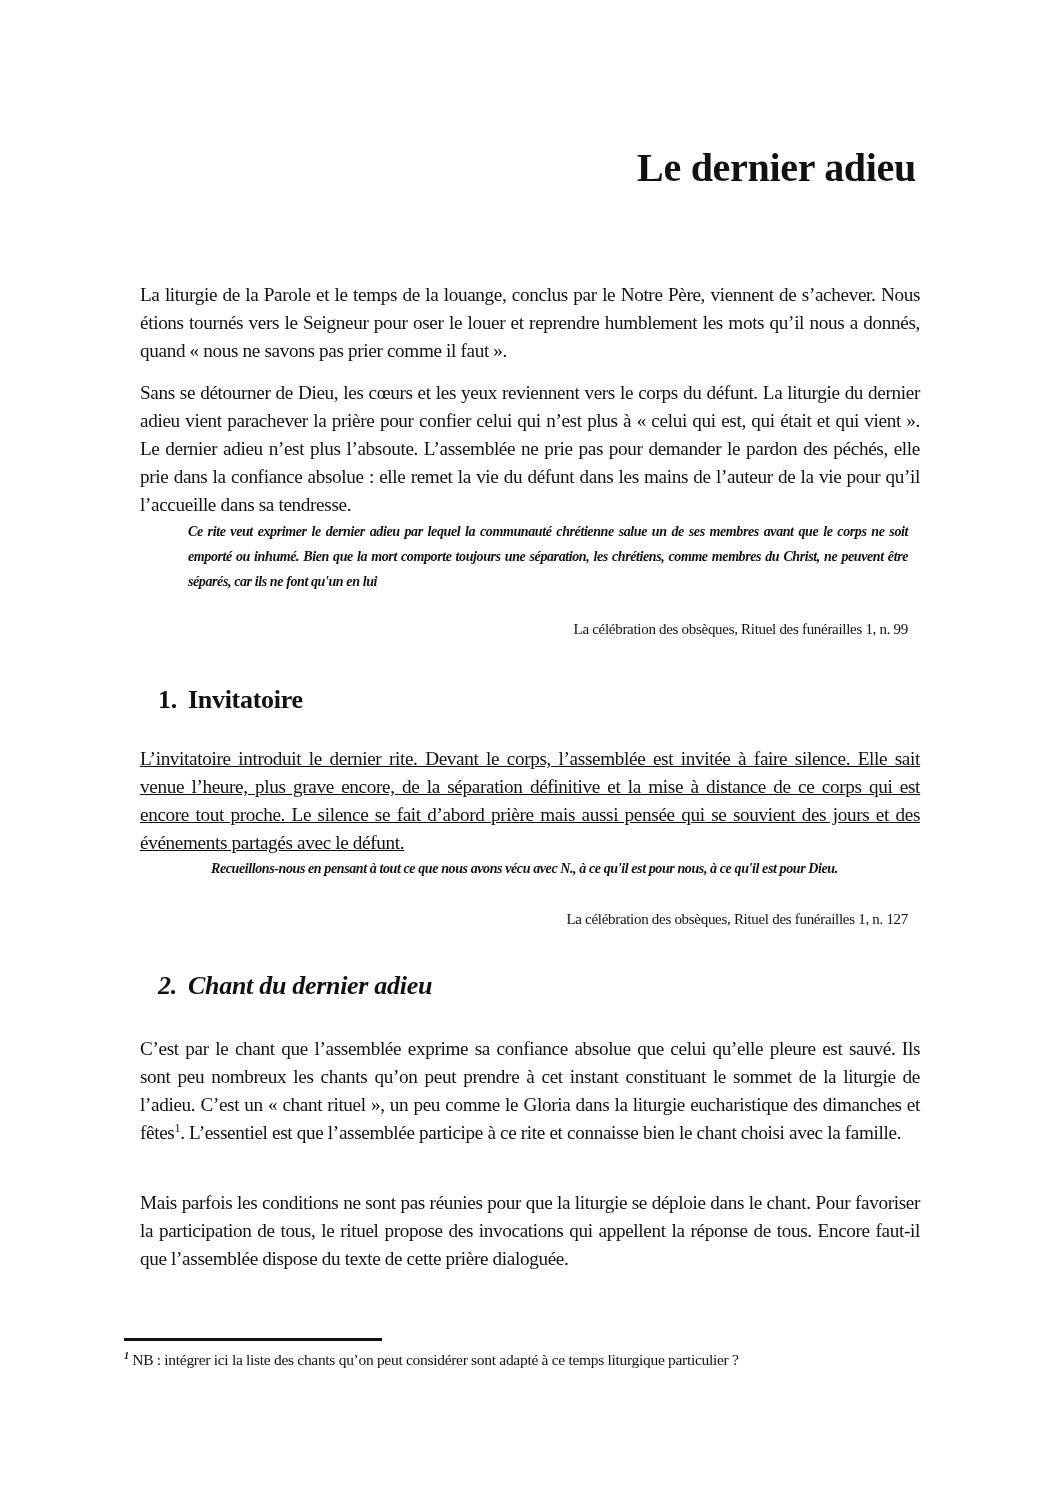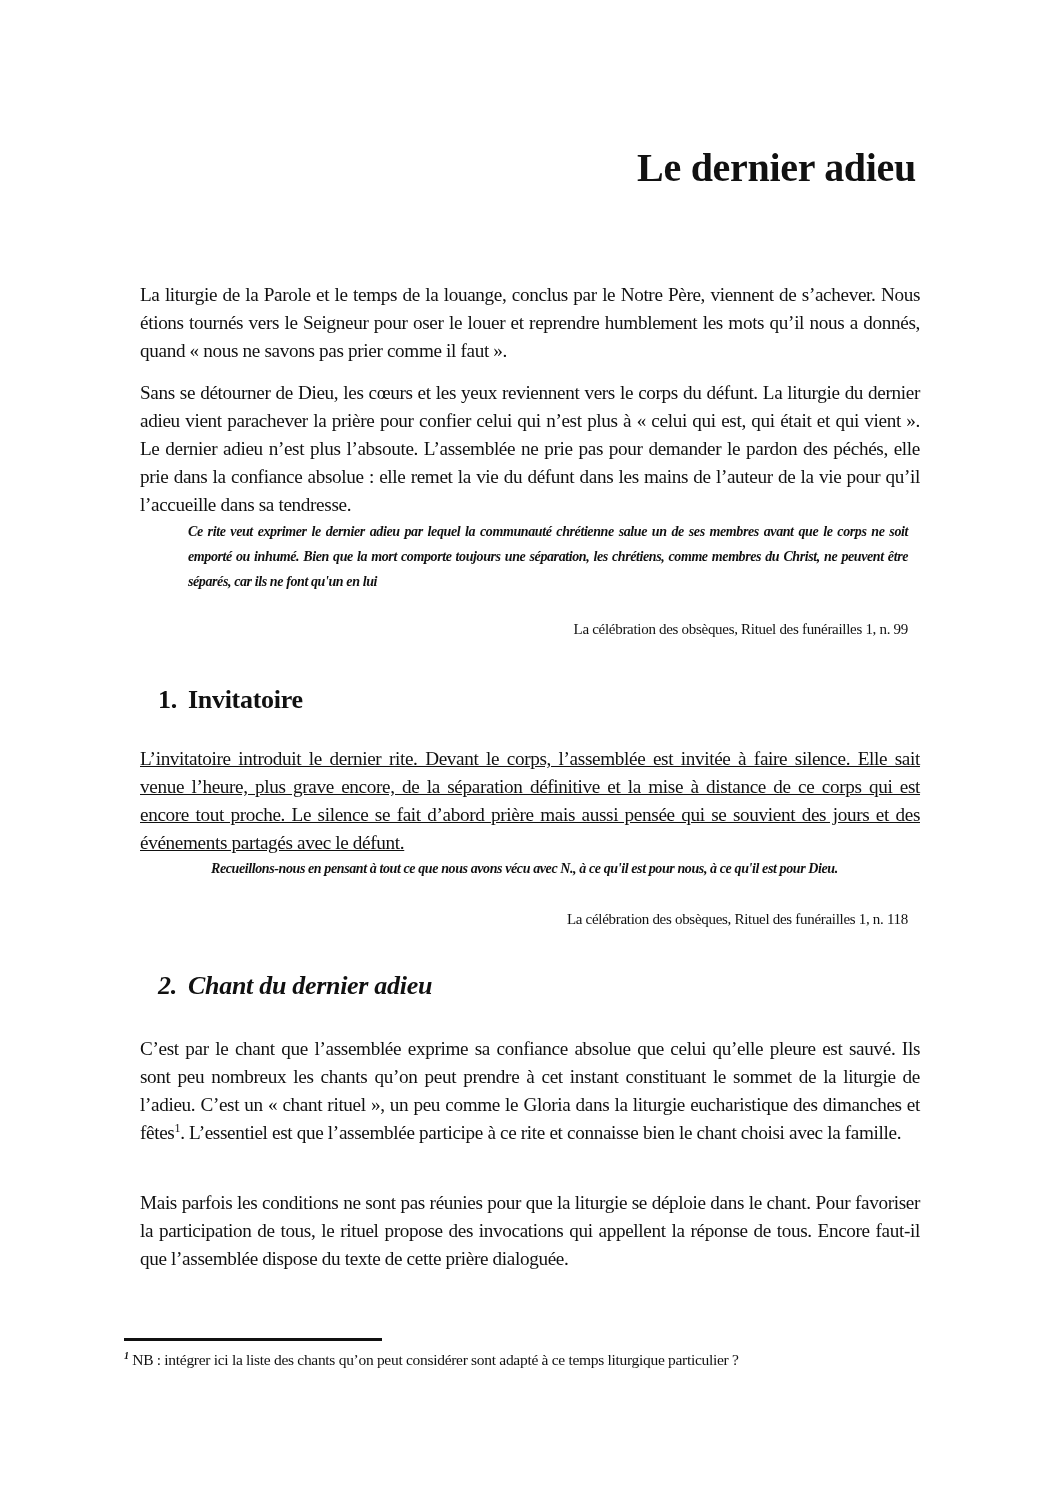--- a/index.html
+++ b/index.html
@@ -51,21 +51,21 @@
 <p class="quote" style="top:519px;">Ce rite veut exprimer le dernier adieu par lequel la communauté chrétienne salue un de ses membres avant que le corps ne soit emporté ou inhumé. Bien que la mort comporte toujours une séparation, les chrétiens, comme membres du Christ, ne peuvent être séparés, car ils ne font qu'un en lui</p>
 <p class="source" style="right:150px; top:621px;">La célébration des obsèques, Rituel des funérailles 1, n. 99</p>
 
 <h2 class="h2" style="top:685px;">
   <span class="num">1.</span><span>Invitatoire</span>
 </h2>
 
 <p class="p" style="top:733px;text-decoration:underline;">L’invitatoire introduit le dernier rite. Devant le corps, l’assemblée est invitée à faire silence. Elle sait venue l’heure, plus grave encore, de la séparation définitive et la mise à distance de ce corps qui est encore tout proche. Le silence se fait d’abord prière mais aussi pensée qui se souvient des jours et des événements partagés avec le défunt.</p>
 
 <p class="quote" style="top:856px;margin-left:23px;">Recueillons-nous en pensant à tout ce que nous avons vécu avec N., à ce qu'il est pour nous, à ce qu'il est pour Dieu.</p>
-<p class="source" style="right:150px; top:911px;">La célébration des obsèques, Rituel des funérailles 1, n. 118</p>
+<p class="source" style="right:150px; top:911px;">La célébration des obsèques, Rituel des funérailles 1, n. 127</p>
 
 <h2 class="h2" style="top:971px;font-style:italic;">
   <span class="num">2.</span><span>Chant du dernier adieu</span>
 </h2>
 
 <p class="p" style="top:1023px;"><span>C’est par le chant que l’assemblée exprime sa confiance absolue que celui qu’elle pleure est sauvé. Ils sont peu nombreux les chants qu’on peut prendre à cet instant constituant le sommet de la liturgie de l’adieu. C’est un « chant rituel », un peu comme le Gloria dans la liturgie eucharistique des dimanches et fêtes</span><sup>1</sup><span>. L’essentiel est que l’assemblée participe à ce rite et connaisse bien le chant choisi avec la famille.</span></p>
 
 <p class="p" style="top:1177px;">Mais parfois les conditions ne sont pas réunies pour que la liturgie se déploie dans le chant. Pour favoriser la participation de tous, le rituel propose des invocations qui appellent la réponse de tous. Encore faut-il que l’assemblée dispose du texte de cette prière dialoguée.</p>
 
 <div class="fn-rule"></div>

